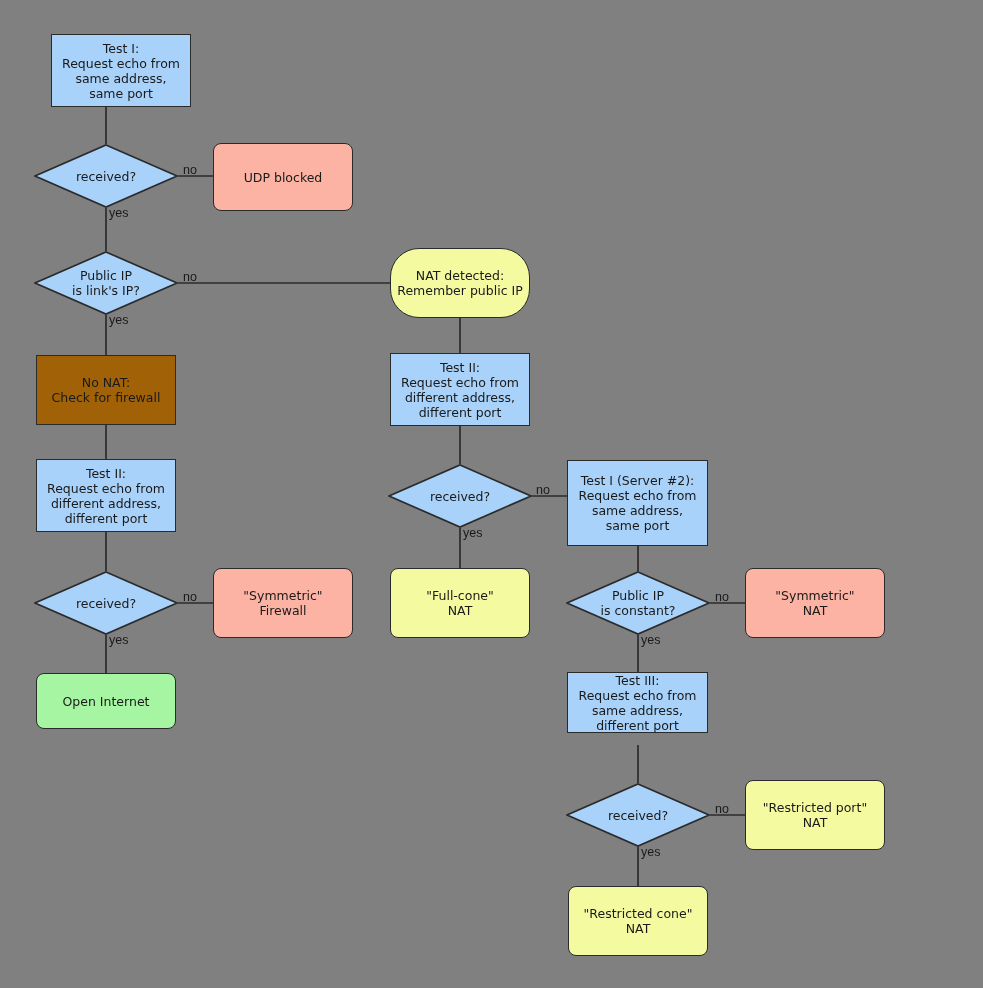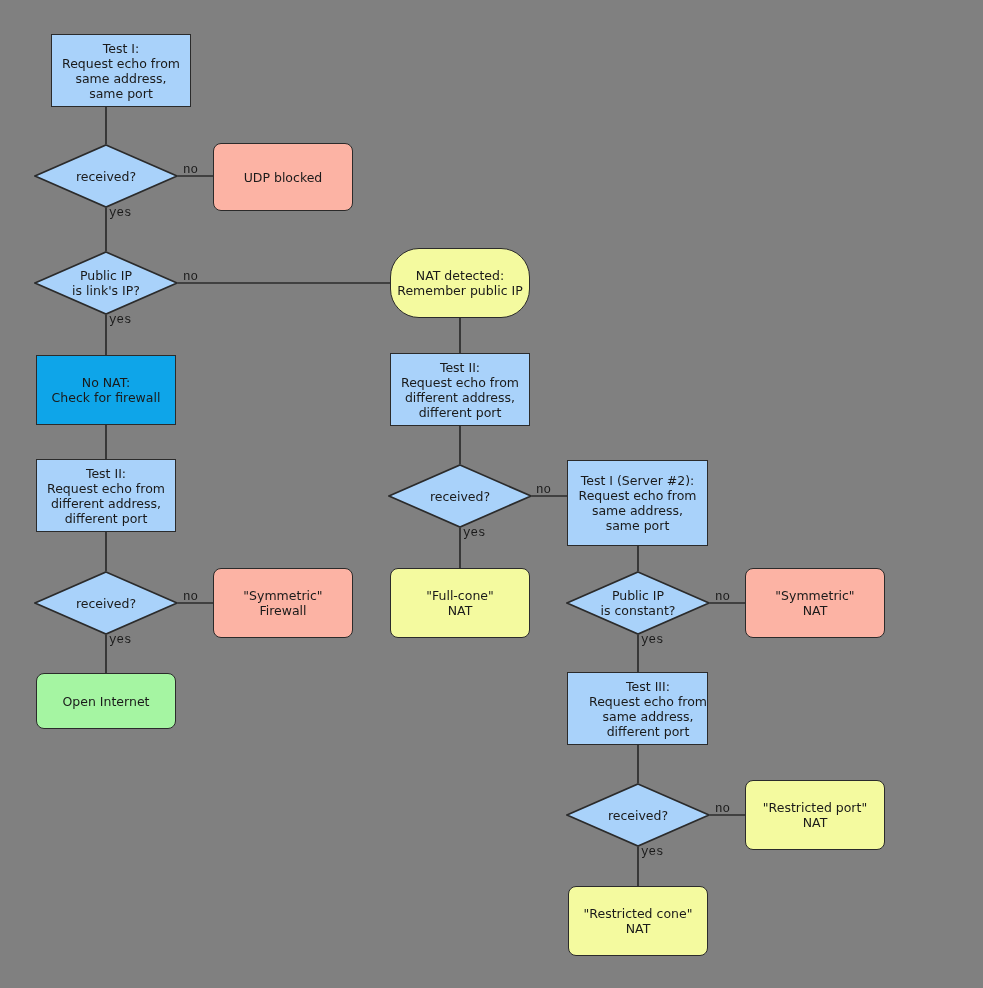--- a/index.html
+++ b/index.html
@@ -51,21 +51,21 @@
   .diamond-svg {
     position: absolute;
     left: 0;
     top: 0;
     width: 100%;
     height: 100%;
     z-index: -1;
   }
   .edge-label {
     position: absolute;
-    font-family: Liberation Mono, monospace;
+    font-family: Liberation Sans, sans-serif;
     font-size: 12.5px;
     color: #1a1a1a;
     z-index: 3;
     white-space: nowrap;
     text-align: right;
   }
 </style>
 </head>
 <body>
 
@@ -99,21 +99,21 @@
       <div class="node diamond" style="left: 34px; top: 144px; width: 144px; height: 64px;"><svg class="diamond-svg" viewBox="0 0 144 64" preserveAspectRatio="none">
           <polygon points="72,1 143,32 72,63 1,32" fill="#a9d2fa" stroke="#2b2b2b" stroke-width="1.7"></polygon>
         </svg><span>received?</span></div>
       <div class="node rounded" style="left: 213px; top: 143px; width: 140px; height: 68px; background: rgb(252, 179, 164);"><span>UDP blocked</span></div>
       <div class="node diamond" style="left: 34px; top: 251px; width: 144px; height: 64px;"><svg class="diamond-svg" viewBox="0 0 144 64" preserveAspectRatio="none">
           <polygon points="72,1 143,32 72,63 1,32" fill="#a9d2fa" stroke="#2b2b2b" stroke-width="1.7"></polygon>
         </svg><span>Public IP
 is link's IP?</span></div>
       <div class="node rect" style="left: 390px; top: 248px; width: 140px; height: 70px; background: rgb(244, 250, 159); border-radius: 29px;"><span>NAT detected:
 Remember public IP</span></div>
-      <div class="node rect" style="left: 36px; top: 355px; width: 140px; height: 70px; background: #0ea5e9;"><span>No NAT:
+      <div class="node rect" style="left: 36px; top: 355px; width: 140px; height: 70px; background: #a16207;"><span>No NAT:
 Check for firewall</span></div>
       <div class="node rect" style="left: 36px; top: 459px; width: 140px; height: 73px; background: rgb(169, 210, 250);"><span>Test II:
 Request echo from
 different address,
 different port</span></div>
       <div class="node rect" style="left: 390px; top: 353px; width: 140px; height: 73px; background: rgb(169, 210, 250);"><span>Test II:
 Request echo from
 different address,
 different port</span></div>
       <div class="node diamond" style="left: 388px; top: 464px; width: 144px; height: 64px;"><svg class="diamond-svg" viewBox="0 0 144 64" preserveAspectRatio="none">
@@ -130,21 +130,21 @@
 Firewall</span></div>
       <div class="node rounded" style="left: 390px; top: 568px; width: 140px; height: 70px; background: rgb(244, 250, 159);"><span>"Full-cone"
 NAT</span></div>
       <div class="node diamond" style="left: 566px; top: 571px; width: 144px; height: 64px;"><svg class="diamond-svg" viewBox="0 0 144 64" preserveAspectRatio="none">
           <polygon points="72,1 143,32 72,63 1,32" fill="#a9d2fa" stroke="#2b2b2b" stroke-width="1.7"></polygon>
         </svg><span>Public IP
 is constant?</span></div>
       <div class="node rounded" style="left: 745px; top: 568px; width: 140px; height: 70px; background: rgb(252, 179, 164);"><span>"Symmetric"
 NAT</span></div>
       <div class="node rounded" style="left: 36px; top: 673px; width: 140px; height: 56px; background: rgb(165, 245, 162);"><span>Open Internet</span></div>
-      <div class="node rect" style="left: 567px; top: 672px; width: 141px; height: 73px; background: rgb(169, 210, 250); justify-content: flex-end;"><span>Test III:
+      <div class="node rect" style="left: 567px; top: 672px; width: 141px; height: 61px; background: rgb(169, 210, 250);"><span>Test III:
 Request echo from
 same address,
 different port</span></div>
       <div class="node diamond" style="left: 566px; top: 783px; width: 144px; height: 64px;"><svg class="diamond-svg" viewBox="0 0 144 64" preserveAspectRatio="none">
           <polygon points="72,1 143,32 72,63 1,32" fill="#a9d2fa" stroke="#2b2b2b" stroke-width="1.7"></polygon>
         </svg><span>received?</span></div>
       <div class="node rounded" style="left: 745px; top: 780px; width: 140px; height: 70px; background: rgb(244, 250, 159);"><span>"Restricted port"
 NAT</span></div>
       <div class="node rounded" style="left: 568px; top: 886px; width: 140px; height: 70px; background: rgb(244, 250, 159);"><span>"Restricted cone"
 NAT</span></div>

